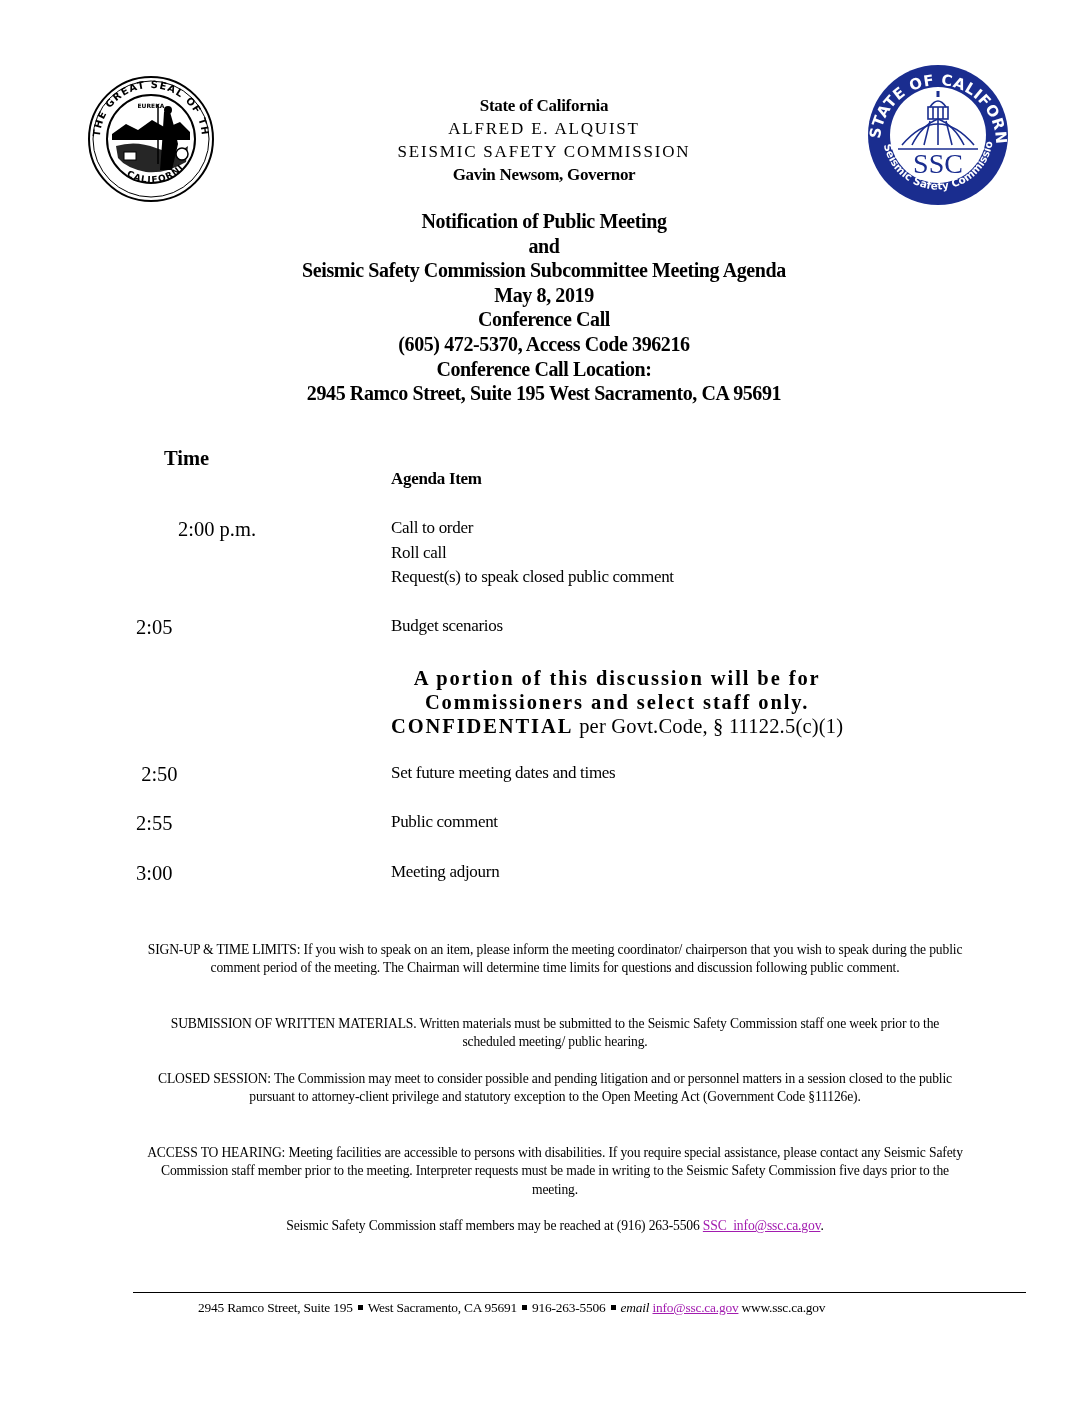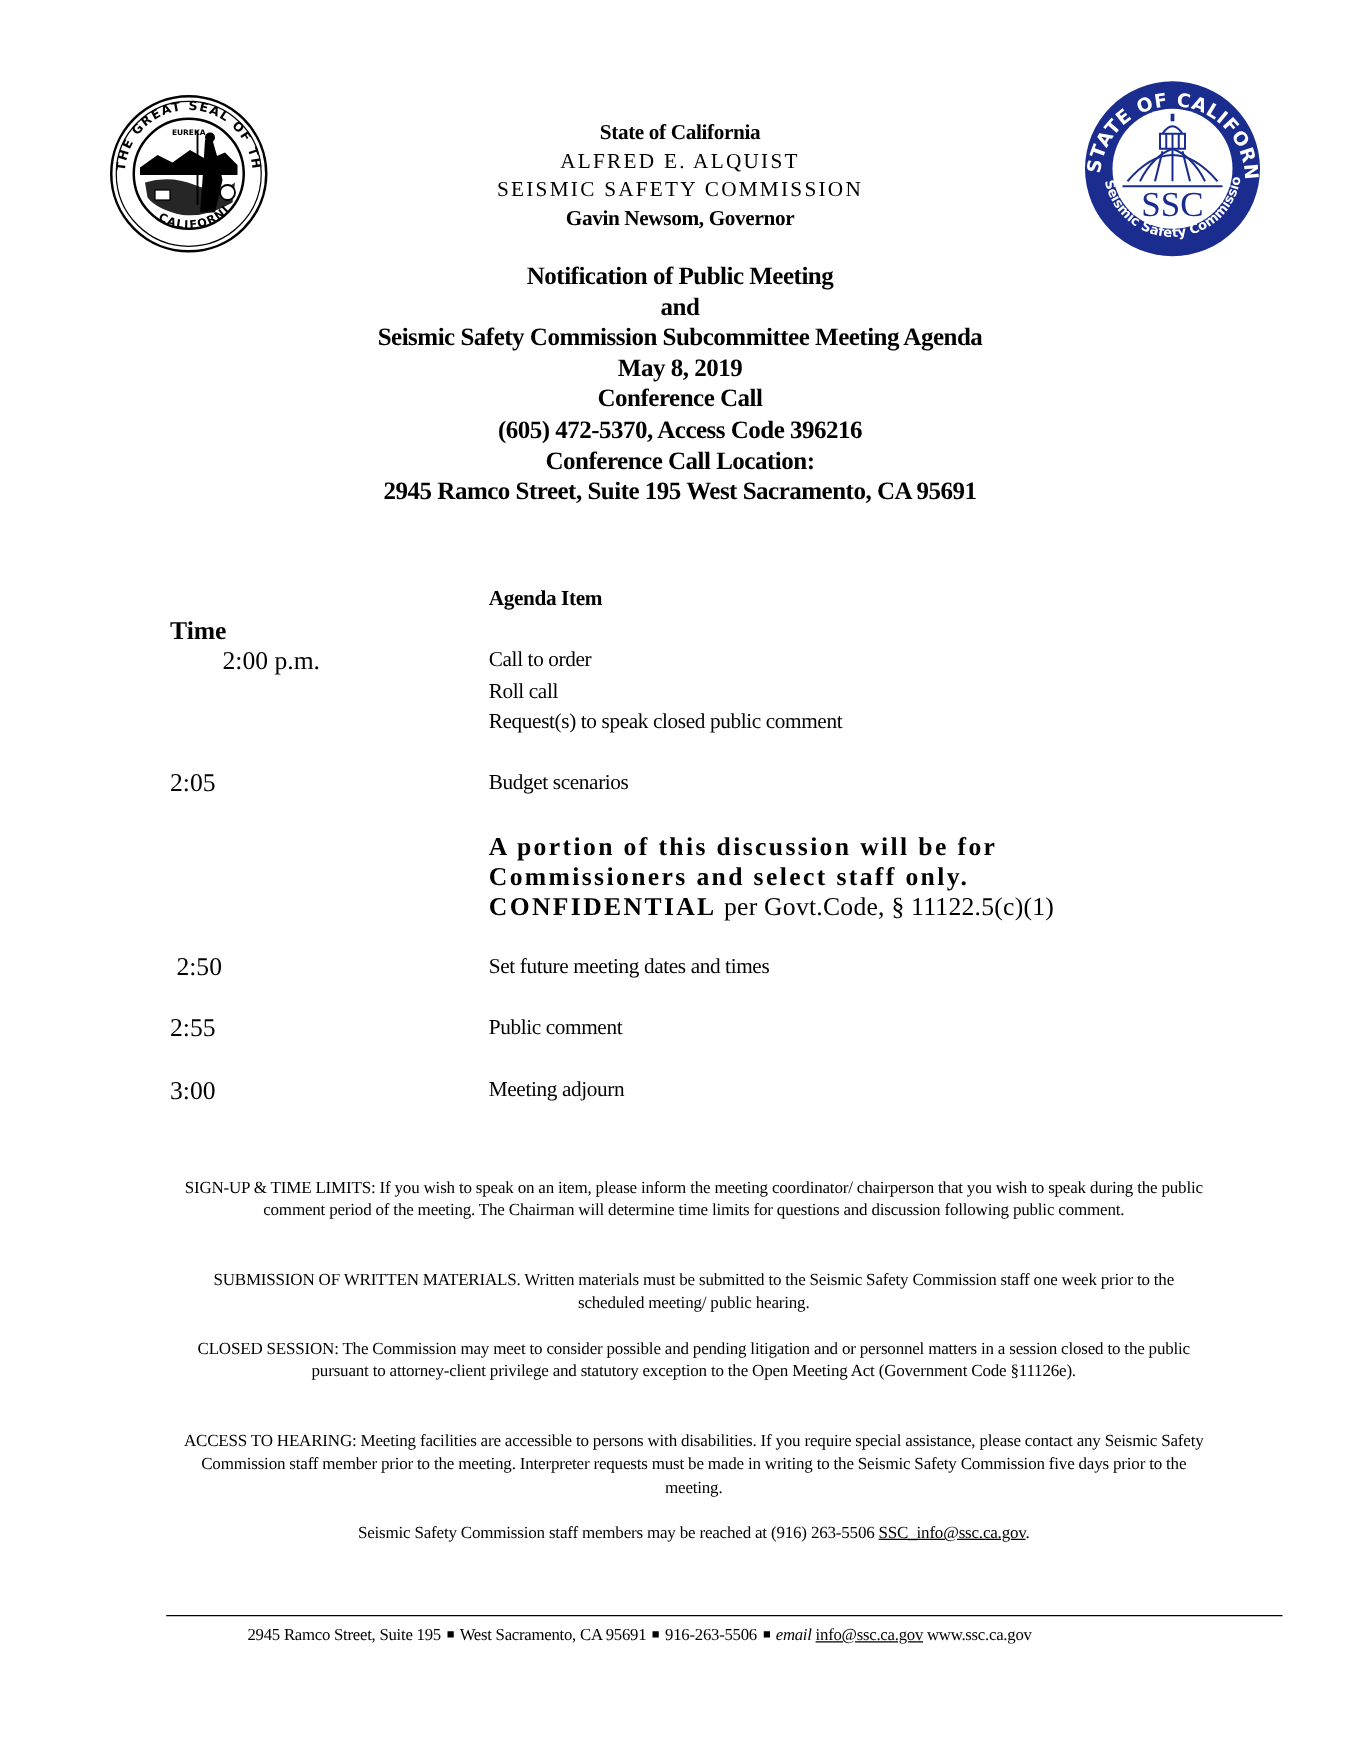--- a/index.html
+++ b/index.html
@@ -28,21 +28,21 @@
   
   .col-time { position: absolute; left: 136px; font-size: 20.5px; }
   .col-item { position: absolute; left: 391px; font-size: 17px; letter-spacing: -0.3px; }
   .bold { font-weight: bold; }
   .conf { position: absolute; left: 391px; font-size: 20.5px; line-height: 24px; font-weight: bold; letter-spacing: 1.9px; }
   .conf .plain { font-weight: normal; letter-spacing: 0.2px; }
 
   
   .note { position: absolute; left: 140px; width: 830px; text-align: center;
           font-size: 13.6px; line-height: 18.4px; letter-spacing: -0.15px; }
-  a.link { color: #000000; text-decoration: underline; }
+  a.link { color: #a21caf; text-decoration: underline; }
 
   
   #footer-rule { position: absolute; left: 133px; top: 1292px; width: 893px; height: 1px; background: #000; }
   #footer-line { position: absolute; left: 198px; top: 1300px; width: 780px;
                  font-size: 13.4px; letter-spacing: -0.2px; white-space: nowrap; }
   .bullet { display: inline-block; width: 5px; height: 5px; background: #000; vertical-align: middle; margin: 0 5px 2px 5px; }
 </style>
 </head>
 <body>
 
@@ -112,36 +112,36 @@
   <div>and</div>
   <div>Seismic Safety Commission Subcommittee Meeting Agenda</div>
   <div>May 8, 2019</div>
   <div>Conference Call</div>
   <div>(605) 472-5370, Access Code 396216</div>
   <div>Conference Call Location:</div>
   <div>2945 Ramco Street, Suite 195 West Sacramento, CA 95691</div>
 </div>
 
 <div>
-  <div class="col-time bold" style="top:494px;">Time</div>
+  <div class="col-time bold" style="top:447px;margin-left:28px;">Time</div>
   <div class="col-item bold" style="top:469px;">Agenda Item</div>
 
   <div>
     <div class="col-time" style="top:518px;margin-left:42px;">2:00 p.m.</div>
     <div class="col-item" style="top:518px;">Call to order</div>
     <div class="col-item" style="top:543px;">Roll call</div>
     <div class="col-item" style="top:567px;">Request(s) to speak closed public comment</div>
   </div>
 
   <div>
     <div class="col-time" style="top:616px;">2:05</div>
     <div class="col-item" style="top:616px;">Budget scenarios</div>
   </div>
 
-  <div class="conf" style="top:666px;">
+  <div class="conf" style="top:666px;text-align:center;">
     <div>A portion of this discussion will be for</div>
     <div>Commissioners and select staff only.</div>
     <div><span>CONFIDENTIAL</span> <span class="plain">per  Govt.Code, § 11122.5(c)(1)</span></div>
   </div>
 
   <div>
     <div class="col-time" style="top:763px; white-space:pre;"> 2:50</div>
     <div class="col-item" style="top:763px;">Set future meeting dates and times</div>
   </div>
   <div>

